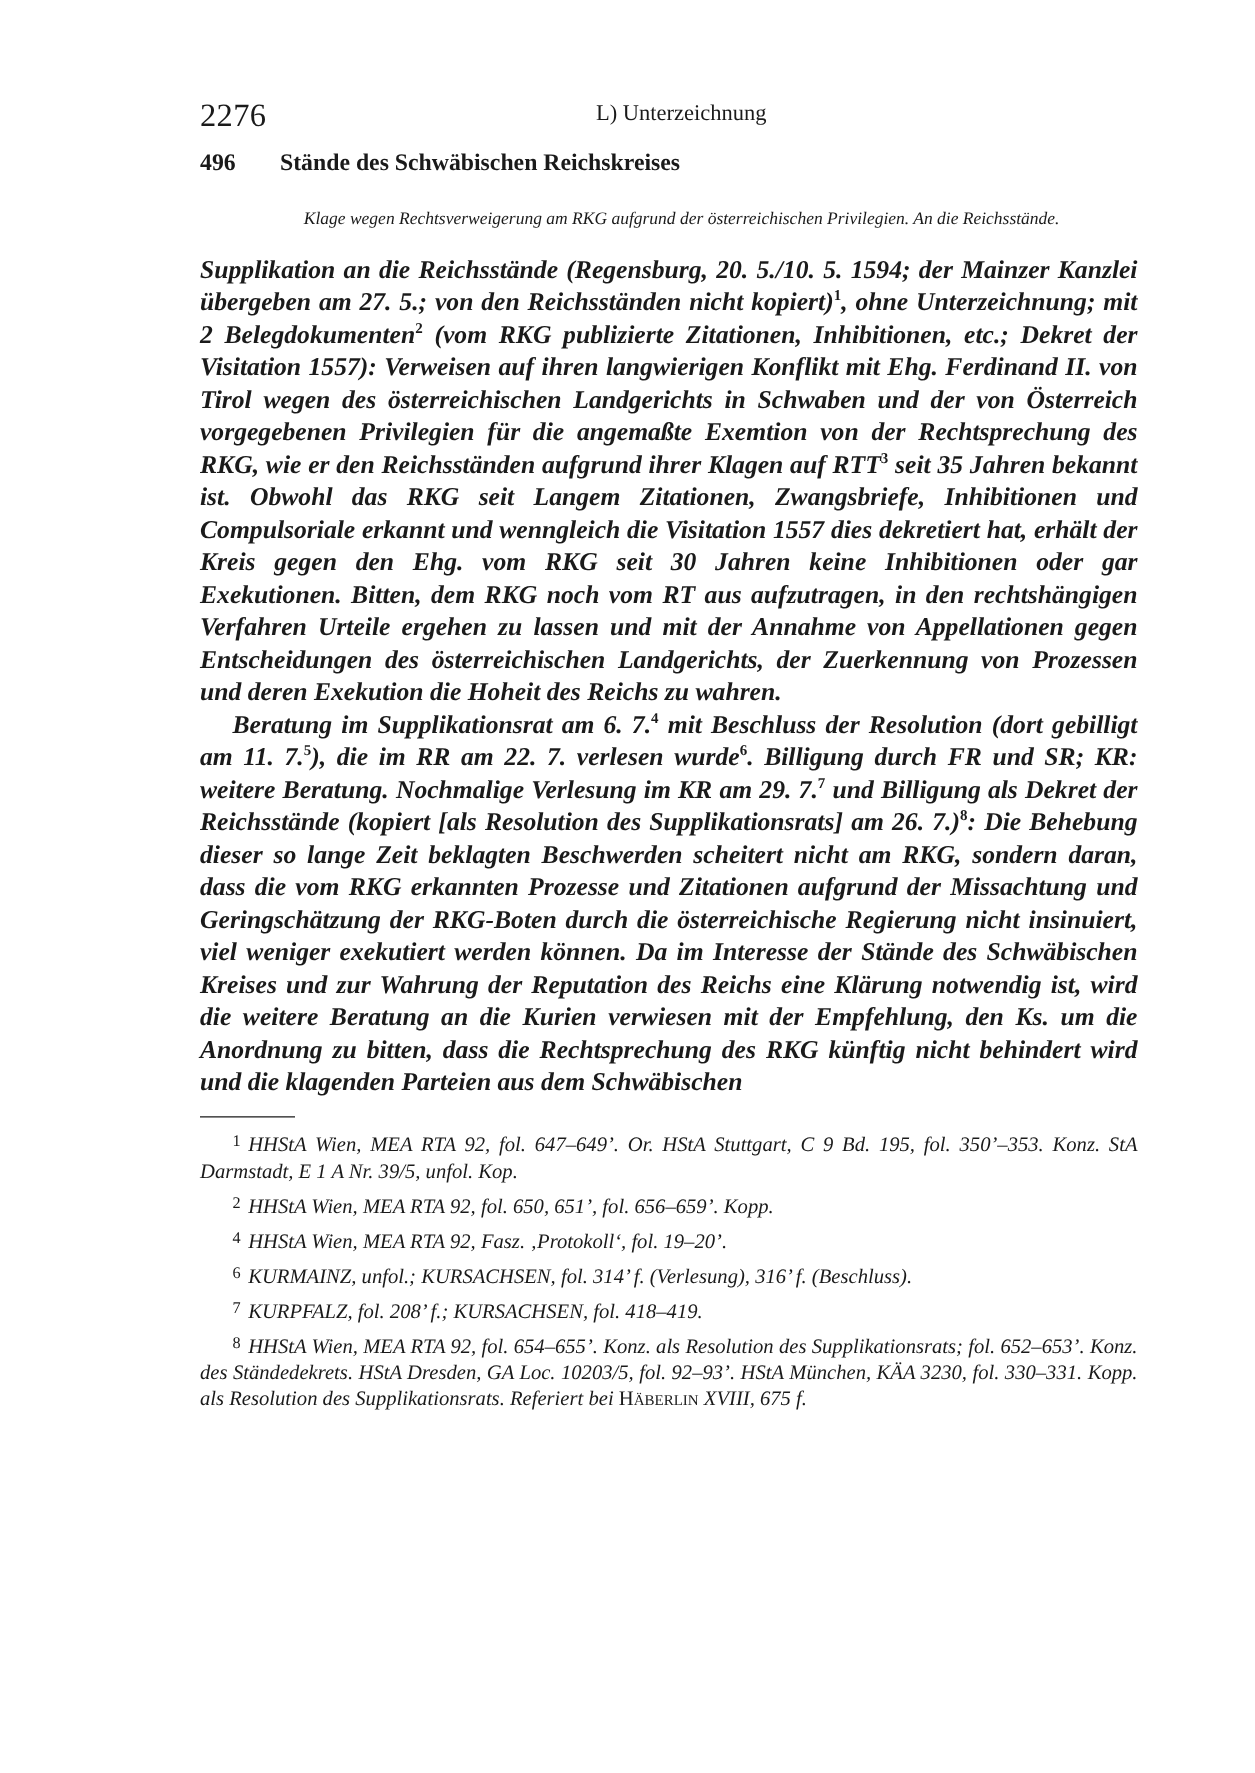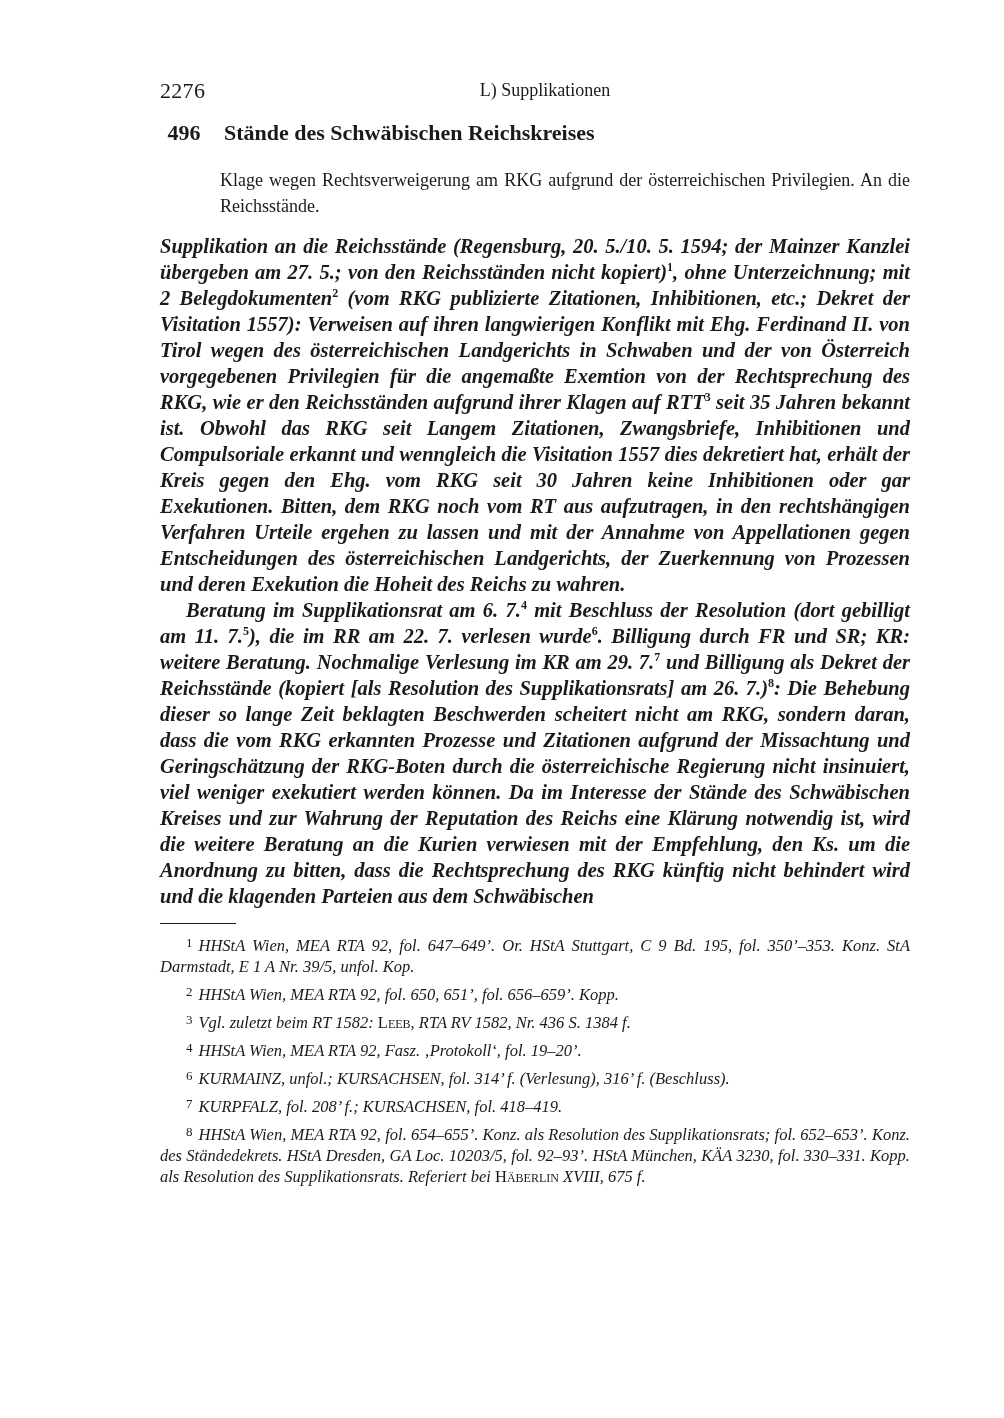--- a/index.html
+++ b/index.html
@@ -23,44 +23,44 @@
     }
     .running-head {
       position: relative;
       height: 30px;
       font-size: 20px;
     }
     .page-number {
       position: absolute;
       left: 0;
       top: 2px;
-      font-size: 22px;
+      font-size: 26px;
       letter-spacing: 0.3px;
     }
     .section-label {
       position: absolute;
       left: 0;
       right: 0;
       top: 4px;
       text-align: center;
       font-size: 18px;
       padding-left: 20px;
     }
     .doc-heading {
       margin-top: 14px;
-      font-size: 22px;
+      font-size: 19px;
       font-weight: bold;
       display: flex;
       gap: 16px;
-      text-align: center;
     }
     .doc-number { width: 48px; flex: none; }
     .regest {
-      margin: 21px 0 0 60px;
-      font-size: 18px;
+      margin: 21px 0 0 83px;
+      font-style: italic;
+      font-size: 14px;
       line-height: 26px;
       text-align: justify;
       text-align-last: left;
     }
     .body-text {
       margin-top: 14px;
       font-style: italic;
       font-size: 20.5px;
       line-height: 26px;
       text-align: justify;
@@ -102,40 +102,39 @@
       font-variant: small-caps;
     }
   </style>
 </head>
 <body>
 
 <div class="page">
 
   <div class="running-head">
     <span class="page-number">2276</span>
-    <span class="section-label">L) Supplikationen</span>
+    <span class="section-label">L) Unterzeichnung</span>
   </div>
 
   <div class="doc-heading">
     <span class="doc-number">496</span>
     <span>Stände des Schwäbischen Reichskreises</span>
   </div>
 
   <div class="regest">Klage wegen Rechtsverweigerung am RKG aufgrund der österreichischen Privilegien. An die Reichsstände.</div>
 
   <div class="body-text">
     <p><span>Supplikation an die Reichsstände (Regensburg, 20. 5./10. 5. 1594; der Mainzer Kanzlei übergeben am 27. 5.; von den Reichsständen nicht kopiert)</span><sup>1</sup><span>, ohne Unterzeichnung; mit 2 Belegdokumenten</span><sup>2</sup><span> (vom RKG publizierte Zitationen, Inhibitionen, etc.; Dekret der Visitation 1557): Verweisen auf ihren langwierigen Konflikt mit Ehg. Ferdinand II. von Tirol wegen des österreichischen Landgerichts in Schwaben und der von Österreich vorgegebenen Privilegien für die angemaßte Exemtion von der Rechtsprechung des RKG, wie er den Reichsständen aufgrund ihrer Klagen auf RTT</span><sup>3</sup><span> seit 35 Jahren bekannt ist. Obwohl das RKG seit Langem Zitationen, Zwangsbriefe, Inhibitionen und Compulsoriale erkannt und wenngleich die Visitation 1557 dies dekretiert hat, erhält der Kreis gegen den Ehg. vom RKG seit 30 Jahren keine Inhibitionen oder gar Exekutionen. Bitten, dem RKG noch vom RT aus aufzutragen, in den rechtshängigen Verfahren Urteile ergehen zu lassen und mit der Annahme von Appellationen gegen Entscheidungen des österreichischen Landgerichts, der Zuerkennung von Prozessen und deren Exekution die Hoheit des Reichs zu wahren.</span></p>
     <p class="indent"><span>Beratung im Supplikationsrat am 6. 7.</span><sup>4</sup><span> mit Beschluss der Resolution (dort gebilligt am 11. 7.</span><sup>5</sup><span>), die im RR am 22. 7. verlesen wurde</span><sup>6</sup><span>. Billigung durch FR und SR; KR: weitere Beratung. Nochmalige Verlesung im KR am 29. 7.</span><sup>7</sup><span> und Billigung als Dekret der Reichsstände (kopiert [als Resolution des Supplikationsrats] am 26. 7.)</span><sup>8</sup><span>: Die Behebung dieser so lange Zeit beklagten Beschwerden scheitert nicht am RKG, sondern daran, dass die vom RKG erkannten Prozesse und Zitationen aufgrund der Missachtung und Geringschätzung der RKG-Boten durch die österreichische Regierung nicht insinuiert, viel weniger exekutiert werden können. Da im Interesse der Stände des Schwäbischen Kreises und zur Wahrung der Reputation des Reichs eine Klärung notwendig ist, wird die weitere Beratung an die Kurien verwiesen mit der Empfehlung, den Ks. um die Anordnung zu bitten, dass die Rechtsprechung des RKG künftig nicht behindert wird und die klagenden Parteien aus dem Schwäbischen</span></p>
   </div>
 
   <div class="fn-rule"></div>
 
   <div class="footnotes">
     <p class="fn"><span class="fn-num">1</span><span>HHStA Wien, MEA RTA 92, fol. 647–649’. Or. HStA Stuttgart, C 9 Bd. 195, fol. 350’–353. Konz. StA Darmstadt, E 1 A Nr. 39/5, unfol. Kop.</span></p>
     <p class="fn"><span class="fn-num">2</span><span>HHStA Wien, MEA RTA 92, fol. 650, 651’, fol. 656–659’. Kopp.</span></p>
-    <p class="fn"><span class="fn-num">3</span><span>Vgl. zuletzt beim RT 1582: </span><span class="smallcaps">Leeb</span><span>, RTA RV 1582, Nr. 436 S. 1384 f.</span></p>
     <p class="fn"><span class="fn-num">4</span><span>HHStA Wien, MEA RTA 92, Fasz. ‚Protokoll‘, fol. 19–20’.</span></p>
     <p class="fn"><span class="fn-num">6</span><span>KURMAINZ, unfol.; KURSACHSEN, fol. 314’ f. (Verlesung), 316’ f. (Beschluss).</span></p>
     <p class="fn"><span class="fn-num">7</span><span>KURPFALZ, fol. 208’ f.; KURSACHSEN, fol. 418–419.</span></p>
     <p class="fn"><span class="fn-num">8</span><span>HHStA Wien, MEA RTA 92, fol. 654–655’. Konz. als Resolution des Supplikationsrats; fol. 652–653’. Konz. des Ständedekrets. HStA Dresden, GA Loc. 10203/5, fol. 92–93’. HStA München, KÄA 3230, fol. 330–331. Kopp. als Resolution des Supplikationsrats. Referiert bei </span><span class="smallcaps">Häberlin</span><span> XVIII, 675 f.</span></p>
   </div>
 
 </div>
 
 </body></html>

